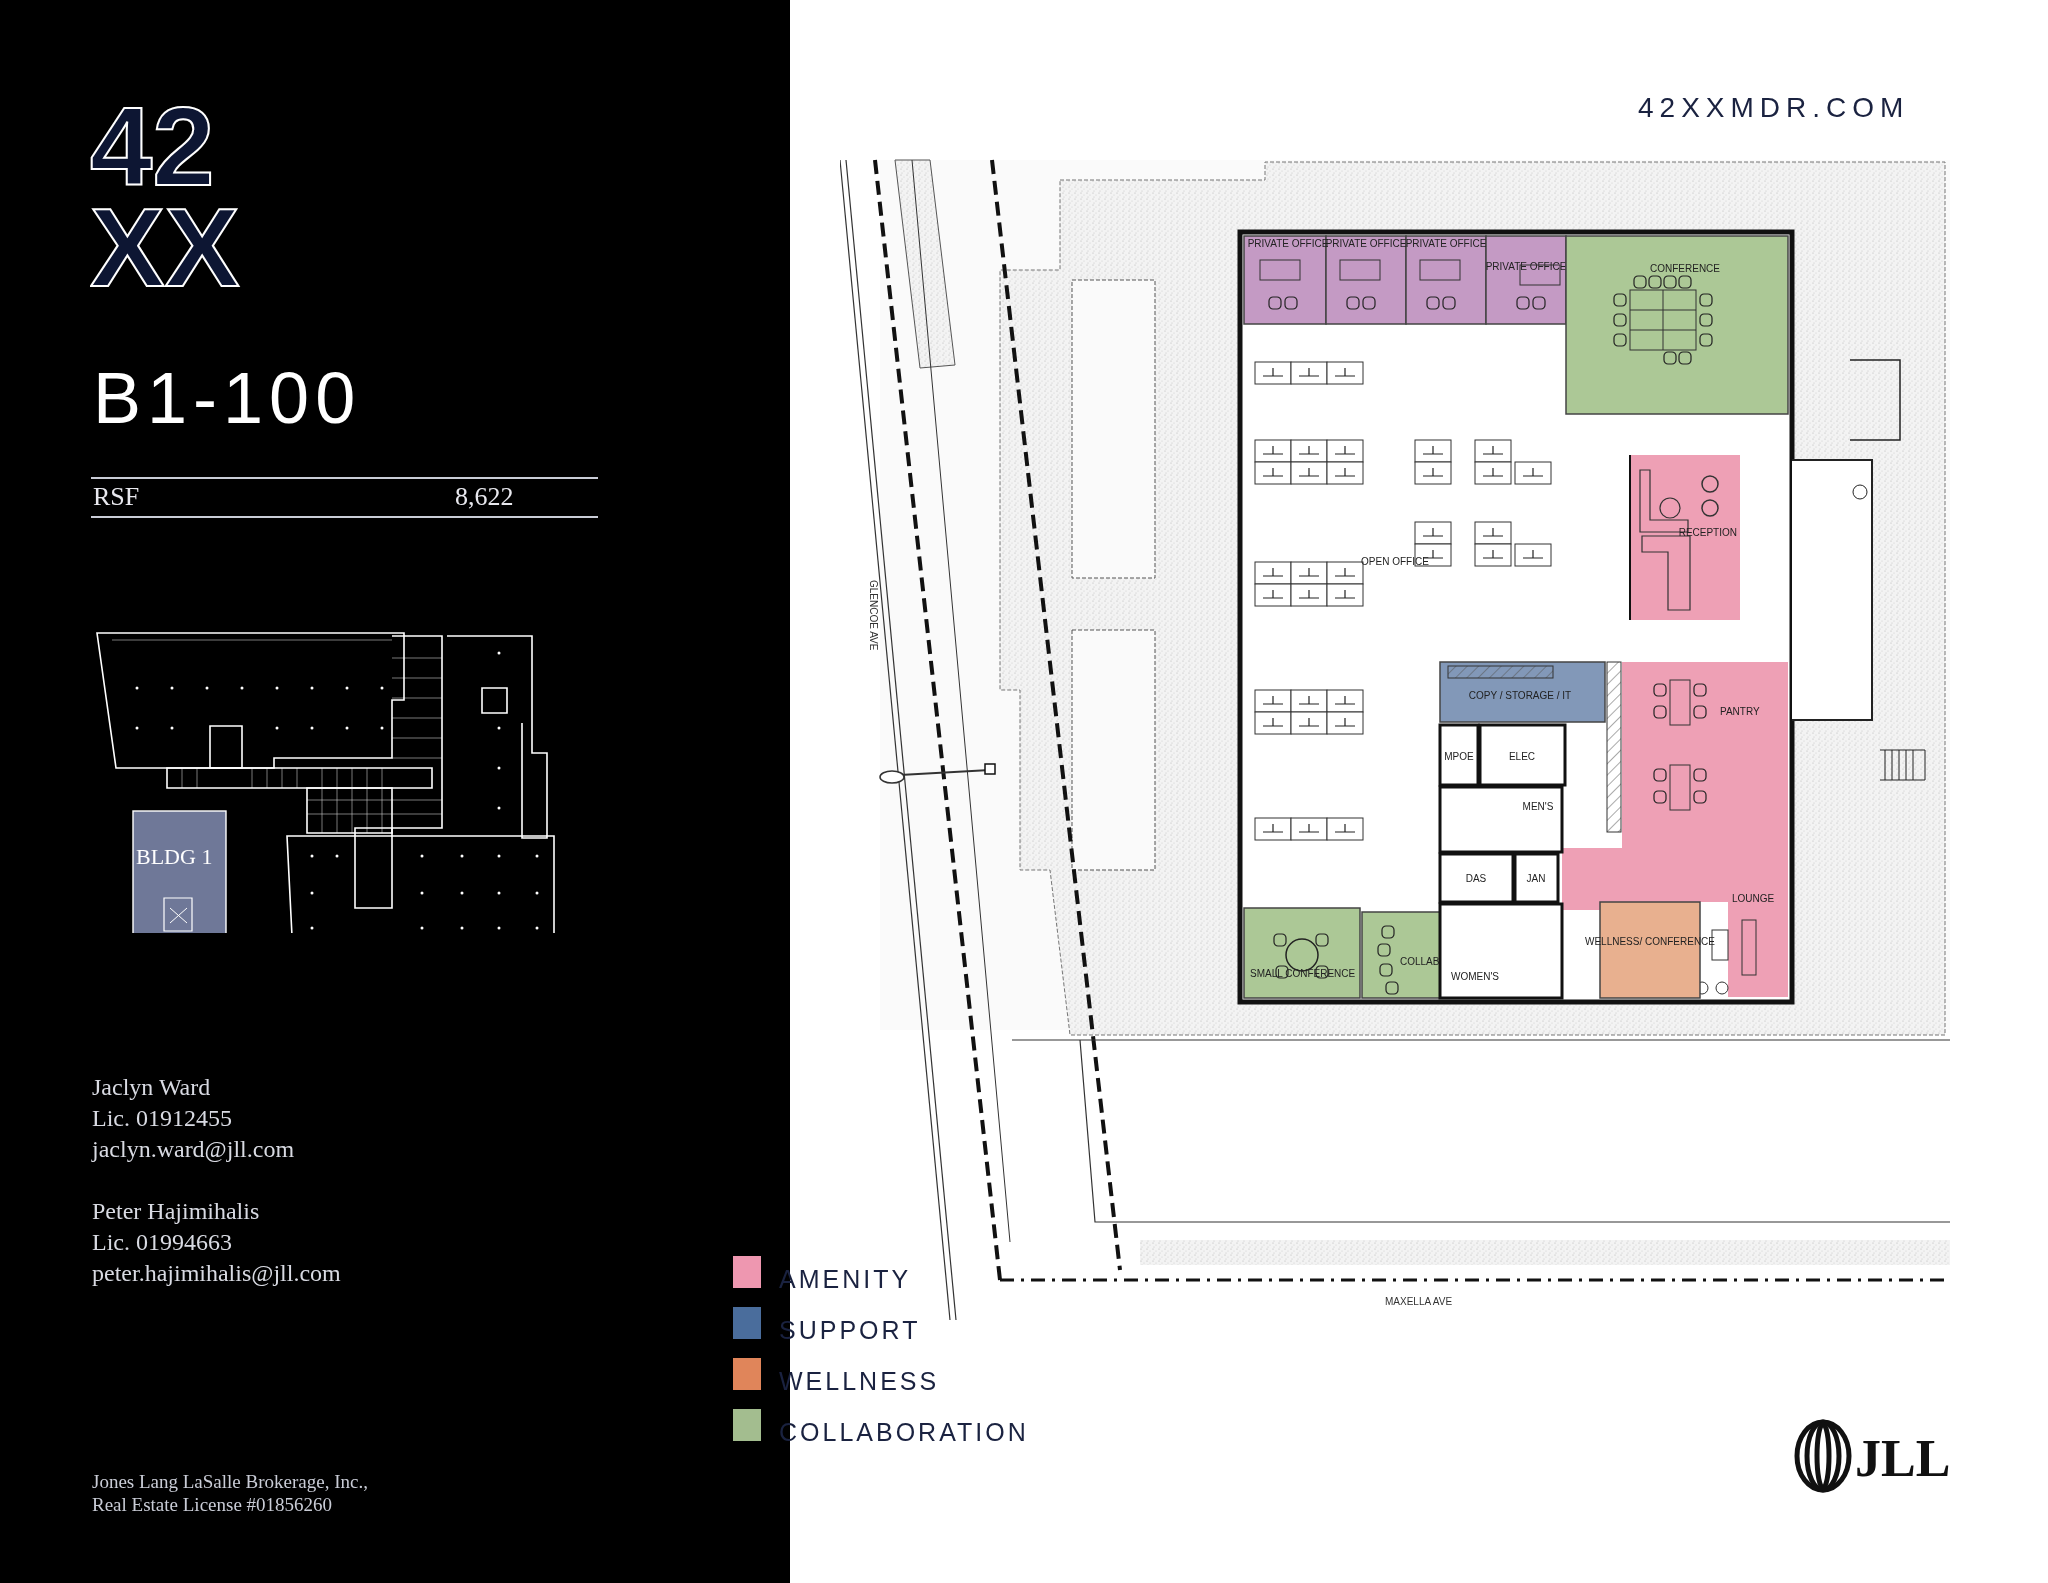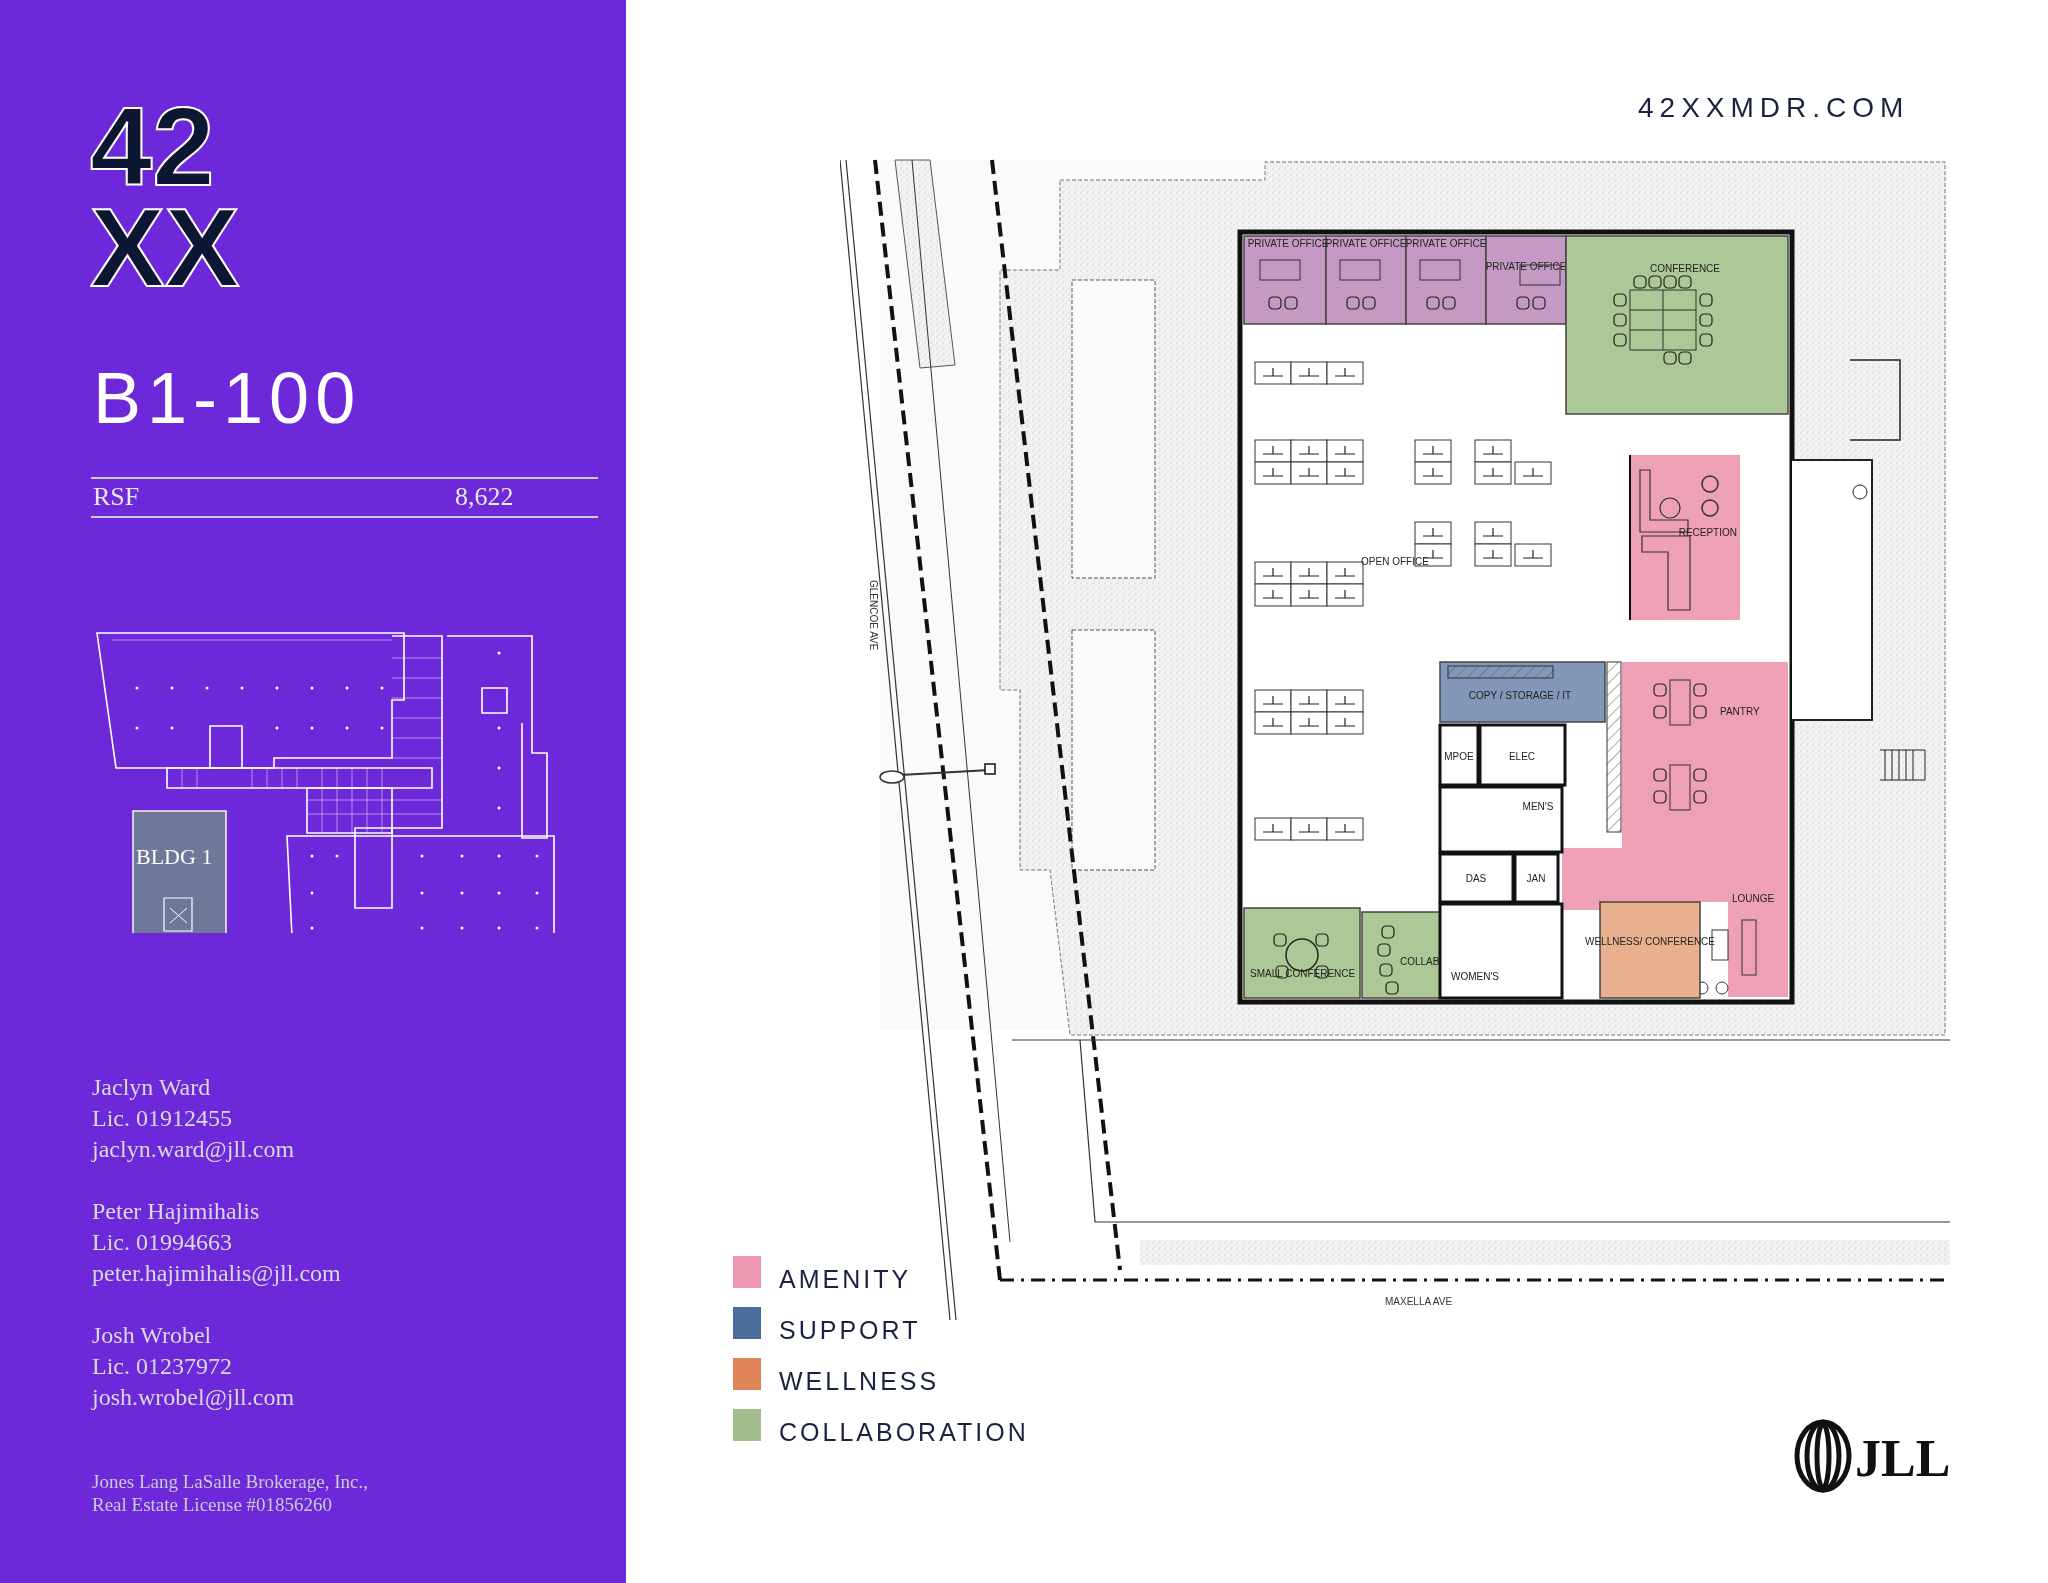--- a/index.html
+++ b/index.html
@@ -1,20 +1,20 @@
 <!DOCTYPE html>
 <html><head>
 <meta charset="utf-8">
 <style>
   * { box-sizing: border-box; margin: 0; padding: 0; }
   html, body { width: 2048px; height: 1583px; background: #ffffff; overflow: hidden; }
   body { position: relative; font-family: "Liberation Serif", serif; }
 
   
-  .side { position: absolute; left: 0; top: 0; width: 626px; height: 1583px; background: #6d28d9; color: #ffffff; }
+  .side { position: absolute; left: 0; top: 0; width: 790px; height: 1583px; background: #000000; color: #ffffff; }
   .logo { position: absolute; left: 90px; top: 90px; width: 185px; height: 200px; }
   .suite-title { position: absolute; left: 93px; top: 362px; font-family: "Liberation Sans", sans-serif; font-size: 72px; letter-spacing: 6px; color: #ffffff; line-height: 1; }
   .rsf-rule-top { position: absolute; left: 91px; top: 477px; width: 507px; height: 2px; background: #c9ccd6; }
   .rsf-rule-bot { position: absolute; left: 91px; top: 516px; width: 507px; height: 2px; background: #c9ccd6; }
   .rsf-label { position: absolute; left: 93px; top: 482px; font-size: 26px; color: #e8e8ee; }
   .rsf-value { position: absolute; left: 455px; top: 482px; font-size: 26px; color: #e8e8ee; }
   .keyplan { position: absolute; left: 92px; top: 628px; width: 490px; height: 305px; }
   .contacts { position: absolute; left: 92px; top: 1072px; color: #d8dae2; font-size: 24px; line-height: 31px; }
   .contact { margin-bottom: 31px; }
   .contact div { white-space: nowrap; }
@@ -117,25 +117,20 @@
     <div class="contact">
       <div>Jaclyn Ward</div>
       <div>Lic. 01912455</div>
       <div>jaclyn.ward@jll.com</div>
     </div>
     <div class="contact">
       <div>Peter Hajimihalis</div>
       <div>Lic. 01994663</div>
       <div>peter.hajimihalis@jll.com</div>
     </div>
-    <div class="contact">
-      <div>Josh Wrobel</div>
-      <div>Lic. 01237972</div>
-      <div>josh.wrobel@jll.com</div>
-    </div>
   </div>
 
   <div class="brokerage">
     <div>Jones Lang LaSalle Brokerage, Inc.,</div>
     <div>Real Estate License #01856260</div>
   </div>
 </div>
 
 <div class="url">42XXMDR.COM</div>
 

